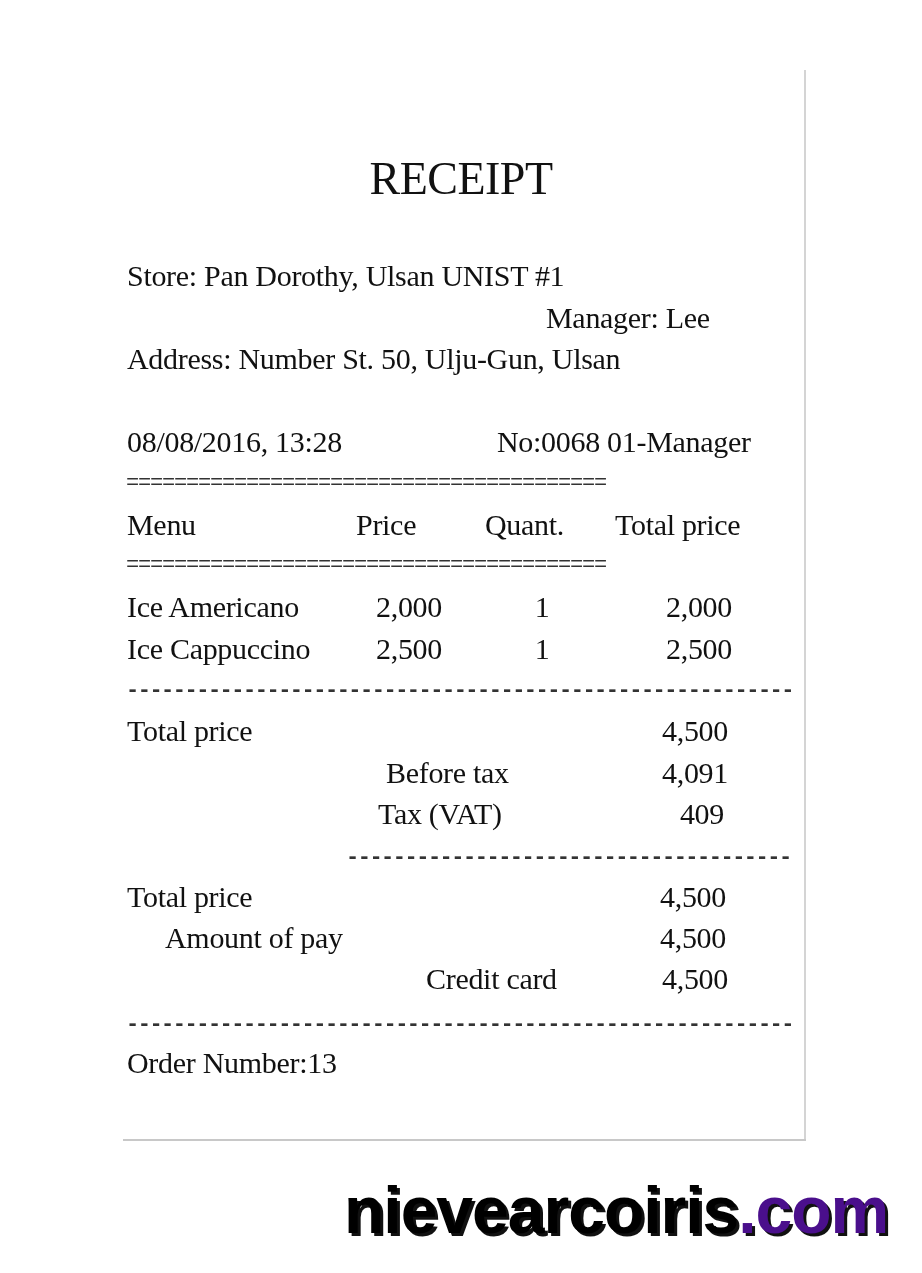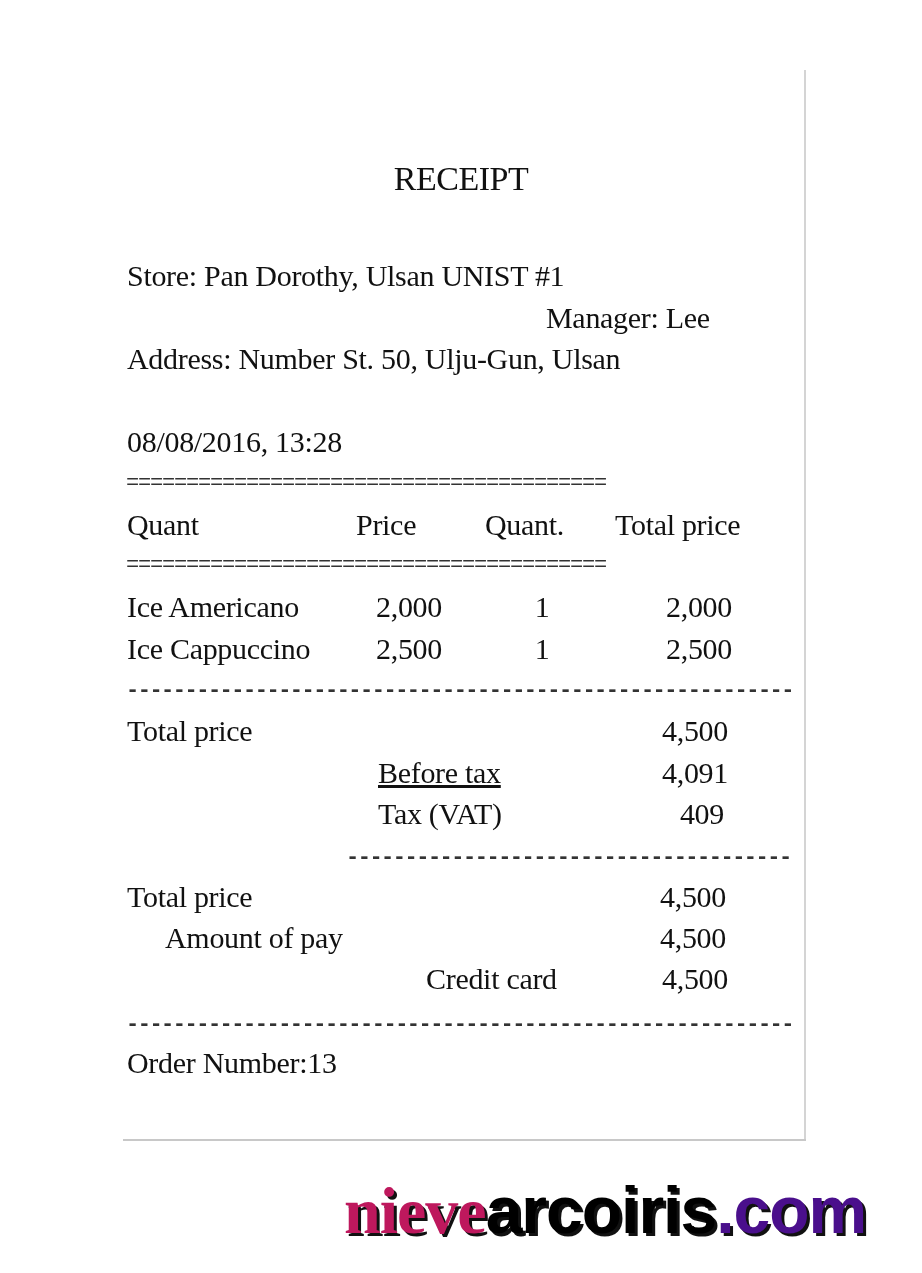--- a/index.html
+++ b/index.html
@@ -2,21 +2,21 @@
 <html><head>
   <meta charset="utf-8">
   <style>
     html, body { margin: 0; padding: 0; background: #ffffff; }
     body { width: 922px; height: 1273px; position: relative; overflow: hidden;
            font-family: "Liberation Serif", "DejaVu Serif", serif; color: #111; }
     .page-edge-right { position: absolute; left: 804px; top: 70px; width: 2px; height: 1071px; background: #d4d4d4; }
     .page-edge-bottom { position: absolute; left: 123px; top: 1139px; width: 683px; height: 2px; background: #c8c8c8; }
     .receipt { position: absolute; left: 0; top: 0; width: 922px; height: 1160px; }
     .t { position: absolute; white-space: nowrap; font-size: 30px; line-height: 34px; letter-spacing: -0.3px; }
-    .title { position: absolute; left: 0; width: 922px; top: 152px; text-align: center; font-size: 34px; line-height: 54px; letter-spacing: -0.5px; }
+    .title { position: absolute; left: 0; width: 922px; top: 152px; text-align: center; font-size: 46px; line-height: 54px; letter-spacing: -0.5px; }
     .rule { position: absolute; white-space: nowrap; overflow: hidden; font-family: "Liberation Mono", "DejaVu Sans Mono", monospace; color: #333; }
     .rule.double { font-size: 22px; line-height: 20px; letter-spacing: -1.2px; }
     .rule.single { font-size: 22px; line-height: 20px; letter-spacing: -1.5px; font-weight: bold; }
     .r { text-align: right; }
     .c { text-align: center; }
     .watermark { position: absolute; left: 344px; top: 1170px; font-family: "Liberation Sans", "DejaVu Sans", sans-serif;
                  font-weight: bold; font-size: 66px; line-height: 80px; letter-spacing: -1px; white-space: nowrap; }
     .watermark span { text-shadow: 3px 3px 0 #111; }
   </style>
 </head>
@@ -26,58 +26,59 @@
   <div class="page-edge-right"></div>
   <div class="page-edge-bottom"></div>
 
   <div class="title">RECEIPT</div>
 
   <div class="t" style="left:127px; top:259px;">Store: Pan Dorothy, Ulsan UNIST #1</div>
   <div class="t" style="left:546px; top:301px;">Manager: Lee</div>
   <div class="t" style="left:127px; top:342px;">Address: Number St. 50, Ulju-Gun, Ulsan</div>
 
   <div class="t" style="left:127px; top:425px;">08/08/2016, 13:28</div>
+  <div class="t" style="left:497px; top:425px;">No:0068 01-Manager</div>
 
   <div class="rule double" style="left:126px; top:474px; width:672px;">========================================</div>
 
-  <div class="t" style="left:127px; top:508px;">Quant</div>
+  <div class="t" style="left:127px; top:508px;">Menu</div>
   <div class="t" style="left:356px; top:508px;">Price</div>
   <div class="t" style="left:485px; top:508px;">Quant.</div>
   <div class="t" style="left:615px; top:508px;">Total price</div>
 
   <div class="rule double" style="left:126px; top:556px; width:672px;">========================================</div>
 
   <div class="t" style="left:127px; top:590px;">Ice Americano</div>
   <div class="t r" style="left:340px; width:102px; top:590px;">2,000</div>
   <div class="t c" style="left:520px; width:44px; top:590px;">1</div>
   <div class="t r" style="left:630px; width:102px; top:590px;">2,000</div>
 
   <div class="t" style="left:127px; top:632px;">Ice Cappuccino</div>
   <div class="t r" style="left:340px; width:102px; top:632px;">2,500</div>
   <div class="t c" style="left:520px; width:44px; top:632px;">1</div>
   <div class="t r" style="left:630px; width:102px; top:632px;">2,500</div>
 
   <div class="rule single" style="left:126px; top:681px; width:668px;">---------------------------------------------------------------</div>
 
   <div class="t" style="left:127px; top:714px;">Total price</div>
   <div class="t r" style="left:626px; width:102px; top:714px;">4,500</div>
-  <div class="t" style="left:378px; top:756px;text-decoration:underline;">Before tax</div>
+  <div class="t" style="left:386px; top:756px;">Before tax</div>
   <div class="t r" style="left:626px; width:102px; top:756px;">4,091</div>
   <div class="t" style="left:378px; top:797px;">Tax (VAT)</div>
   <div class="t r" style="left:626px; width:98px; top:797px;">409</div>
 
   <div class="rule single" style="left:346px; top:848px; width:448px;">--------------------------------------------</div>
 
   <div class="t" style="left:127px; top:880px;">Total price</div>
   <div class="t r" style="left:626px; width:100px; top:880px;">4,500</div>
   <div class="t" style="left:127px; top:921px;margin-left:38px;">Amount of pay</div>
   <div class="t r" style="left:626px; width:100px; top:921px;">4,500</div>
   <div class="t" style="left:378px; top:962px;margin-left:48px;">Credit card</div>
   <div class="t r" style="left:626px; width:102px; top:962px;">4,500</div>
 
   <div class="rule single" style="left:126px; top:1015px; width:668px;">---------------------------------------------------------------</div>
 
   <div class="t" style="left:127px; top:1046px;">Order Number:13</div>
 </div>
 
 <div class="watermark">
-  <span style="color:#be185d;font-family:Liberation Serif, serif;">nieve</span><span style="color:#000000;">arcoiris</span><span style="color:#4a0f8c;">.com</span>
+  <span style="color:#000000;">nieve</span><span style="color:#000000;">arcoiris</span><span style="color:#4a0f8c;">.com</span>
 </div>
 
 </body></html>

